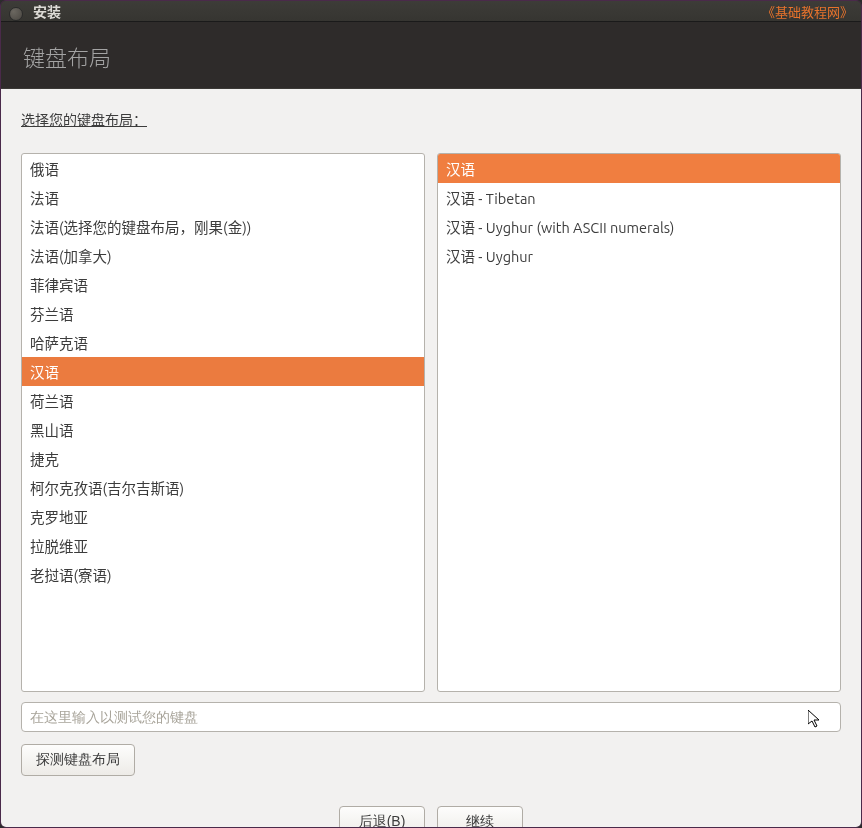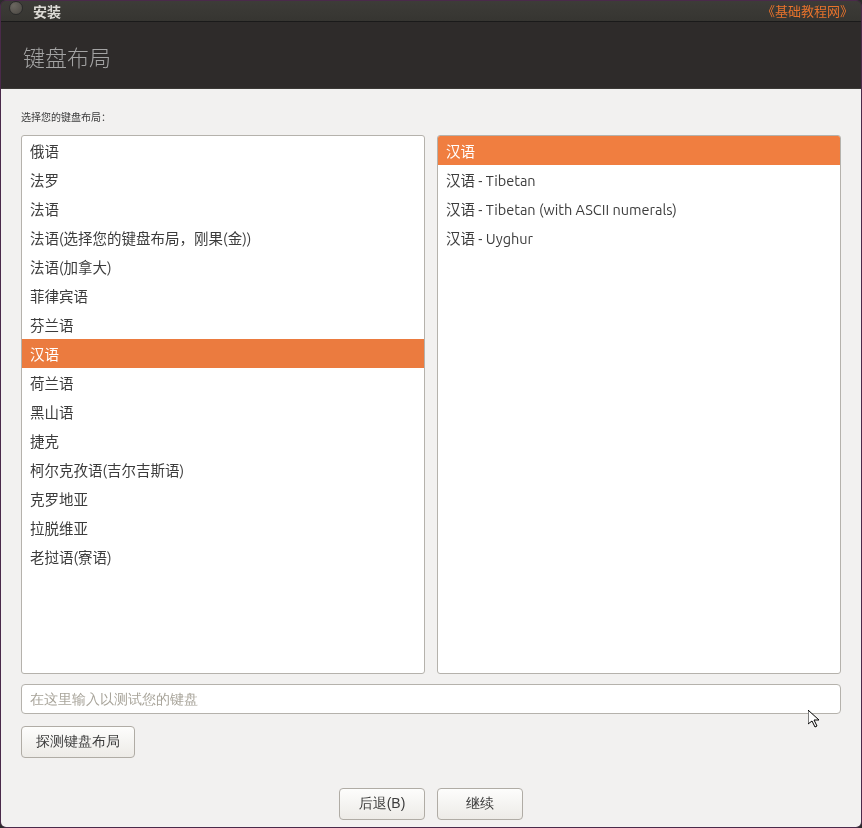--- a/index.html
+++ b/index.html
@@ -17,21 +17,21 @@
       border: 1px solid #4a2a4a;
       border-radius: 6px;
       display: flex;
       flex-direction: column;
       overflow: hidden;
     }
     .titlebar {
       height: 26px;
       background: linear-gradient(to bottom, #3d3c38, #363531);
       display: flex;
-      align-items: flex-start;
+      align-items: flex-end;
       padding: 0 8px;
       color: #dcdad5;
       font-size: 14px;
       border-bottom: 1px solid #1a1a1a;
     }
     .close-btn {
       width: 14px;
       height: 14px;
       background: radial-gradient(circle at 30% 30%, #6b6760, #4a4742);
       border-radius: 50%;
@@ -53,21 +53,21 @@
       border-bottom: 1px solid #3b3936;
     }
     .content {
       flex: 1;
       background: #f2f1f0;
       display: flex;
       flex-direction: column;
       padding: 20px;
       color: #3c3c3c;
     }
-    .prompt { font-size: 10px; margin-bottom: 11px; }
+    .prompt { font-size: 14px; margin-bottom: 24px; text-decoration: underline; }
     .lists {
       display: flex;
       gap: 12px;
       height: 539px;
     }
     .listbox {
       flex: 1;
       background: #ffffff;
       border: 1px solid #b5b2ac;
       border-radius: 3px;
@@ -156,39 +156,39 @@
 
   <div class="header">键盘布局</div>
   <div class="divider"></div>
 
   <div class="content">
     <div class="prompt">选择您的键盘布局：</div>
 
     <div class="lists">
       <div class="listbox scrollbar-style" id="layouts-list">
           <div class="list-item">俄语</div>
-          <div class="list-item">法罗</div>
           <div class="list-item">法语</div>
           <div class="list-item">法语(选择您的键盘布局，刚果(金))</div>
           <div class="list-item">法语(加拿大)</div>
           <div class="list-item">菲律宾语</div>
           <div class="list-item">芬兰语</div>
+          <div class="list-item">哈萨克语</div>
           <div class="list-item selected">汉语</div>
           <div class="list-item">荷兰语</div>
           <div class="list-item">黑山语</div>
           <div class="list-item">捷克</div>
           <div class="list-item">柯尔克孜语(吉尔吉斯语)</div>
           <div class="list-item">克罗地亚</div>
           <div class="list-item">拉脱维亚</div>
           <div class="list-item">老挝语(寮语)</div>
         </div>
       <div class="listbox" id="variants-list">
           <div class="list-item sel2">汉语</div>
           <div class="list-item">汉语 - Tibetan</div>
-          <div class="list-item">汉语 - Tibetan (with ASCII numerals)</div>
+          <div class="list-item">汉语 - Uyghur (with ASCII numerals)</div>
           <div class="list-item">汉语 - Uyghur</div>
         </div>
     </div>
 
     <input class="test-input" type="text" placeholder="在这里输入以测试您的键盘" style="">
 
     <div class="detect-row">
       <button class="btn">探测键盘布局</button>
     </div>
 

